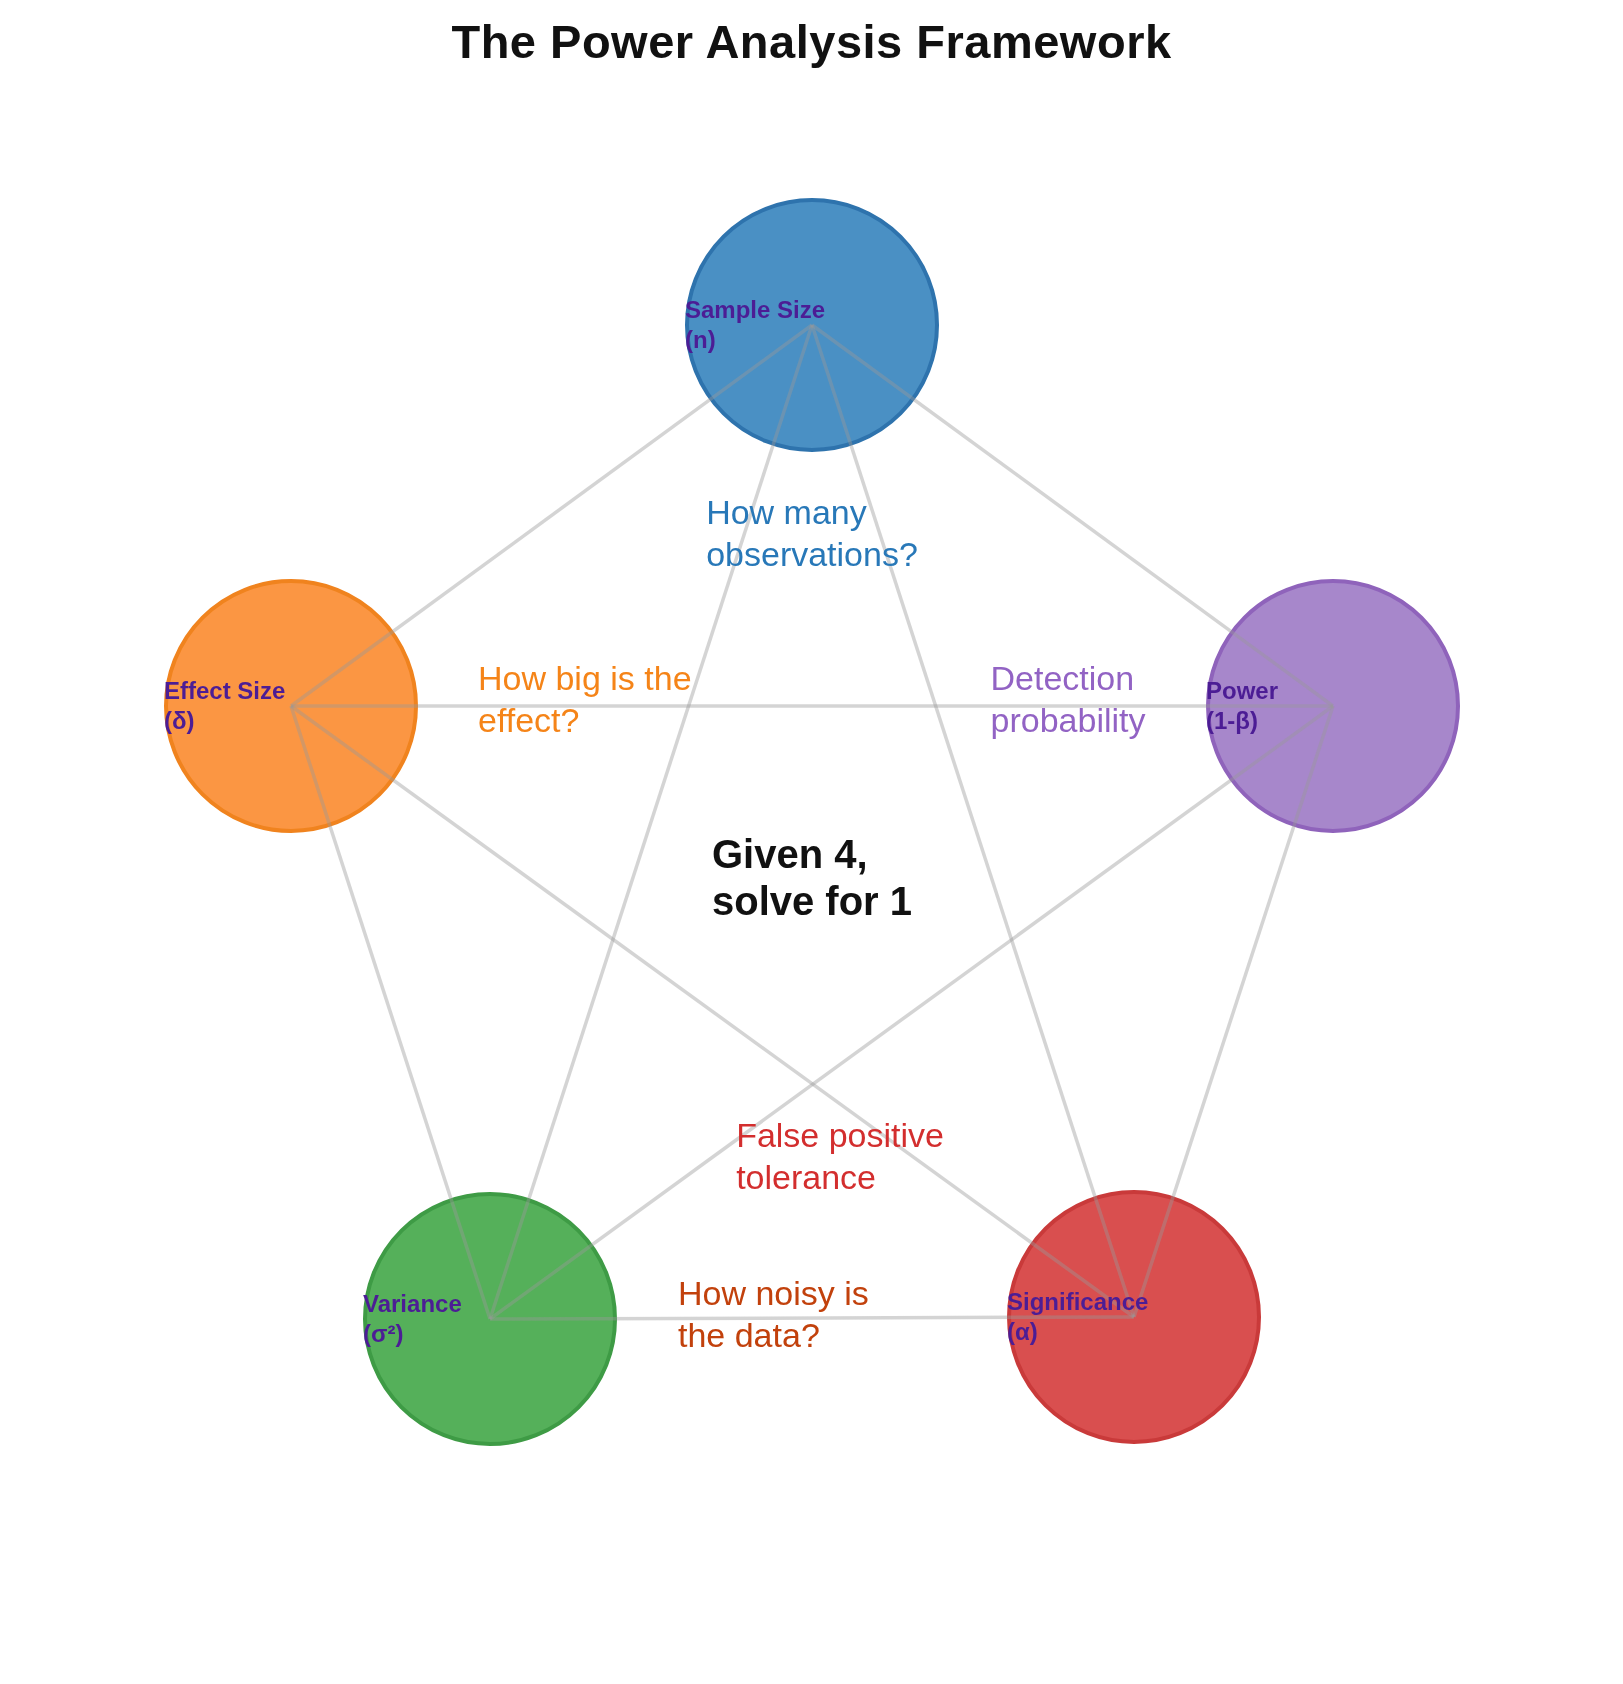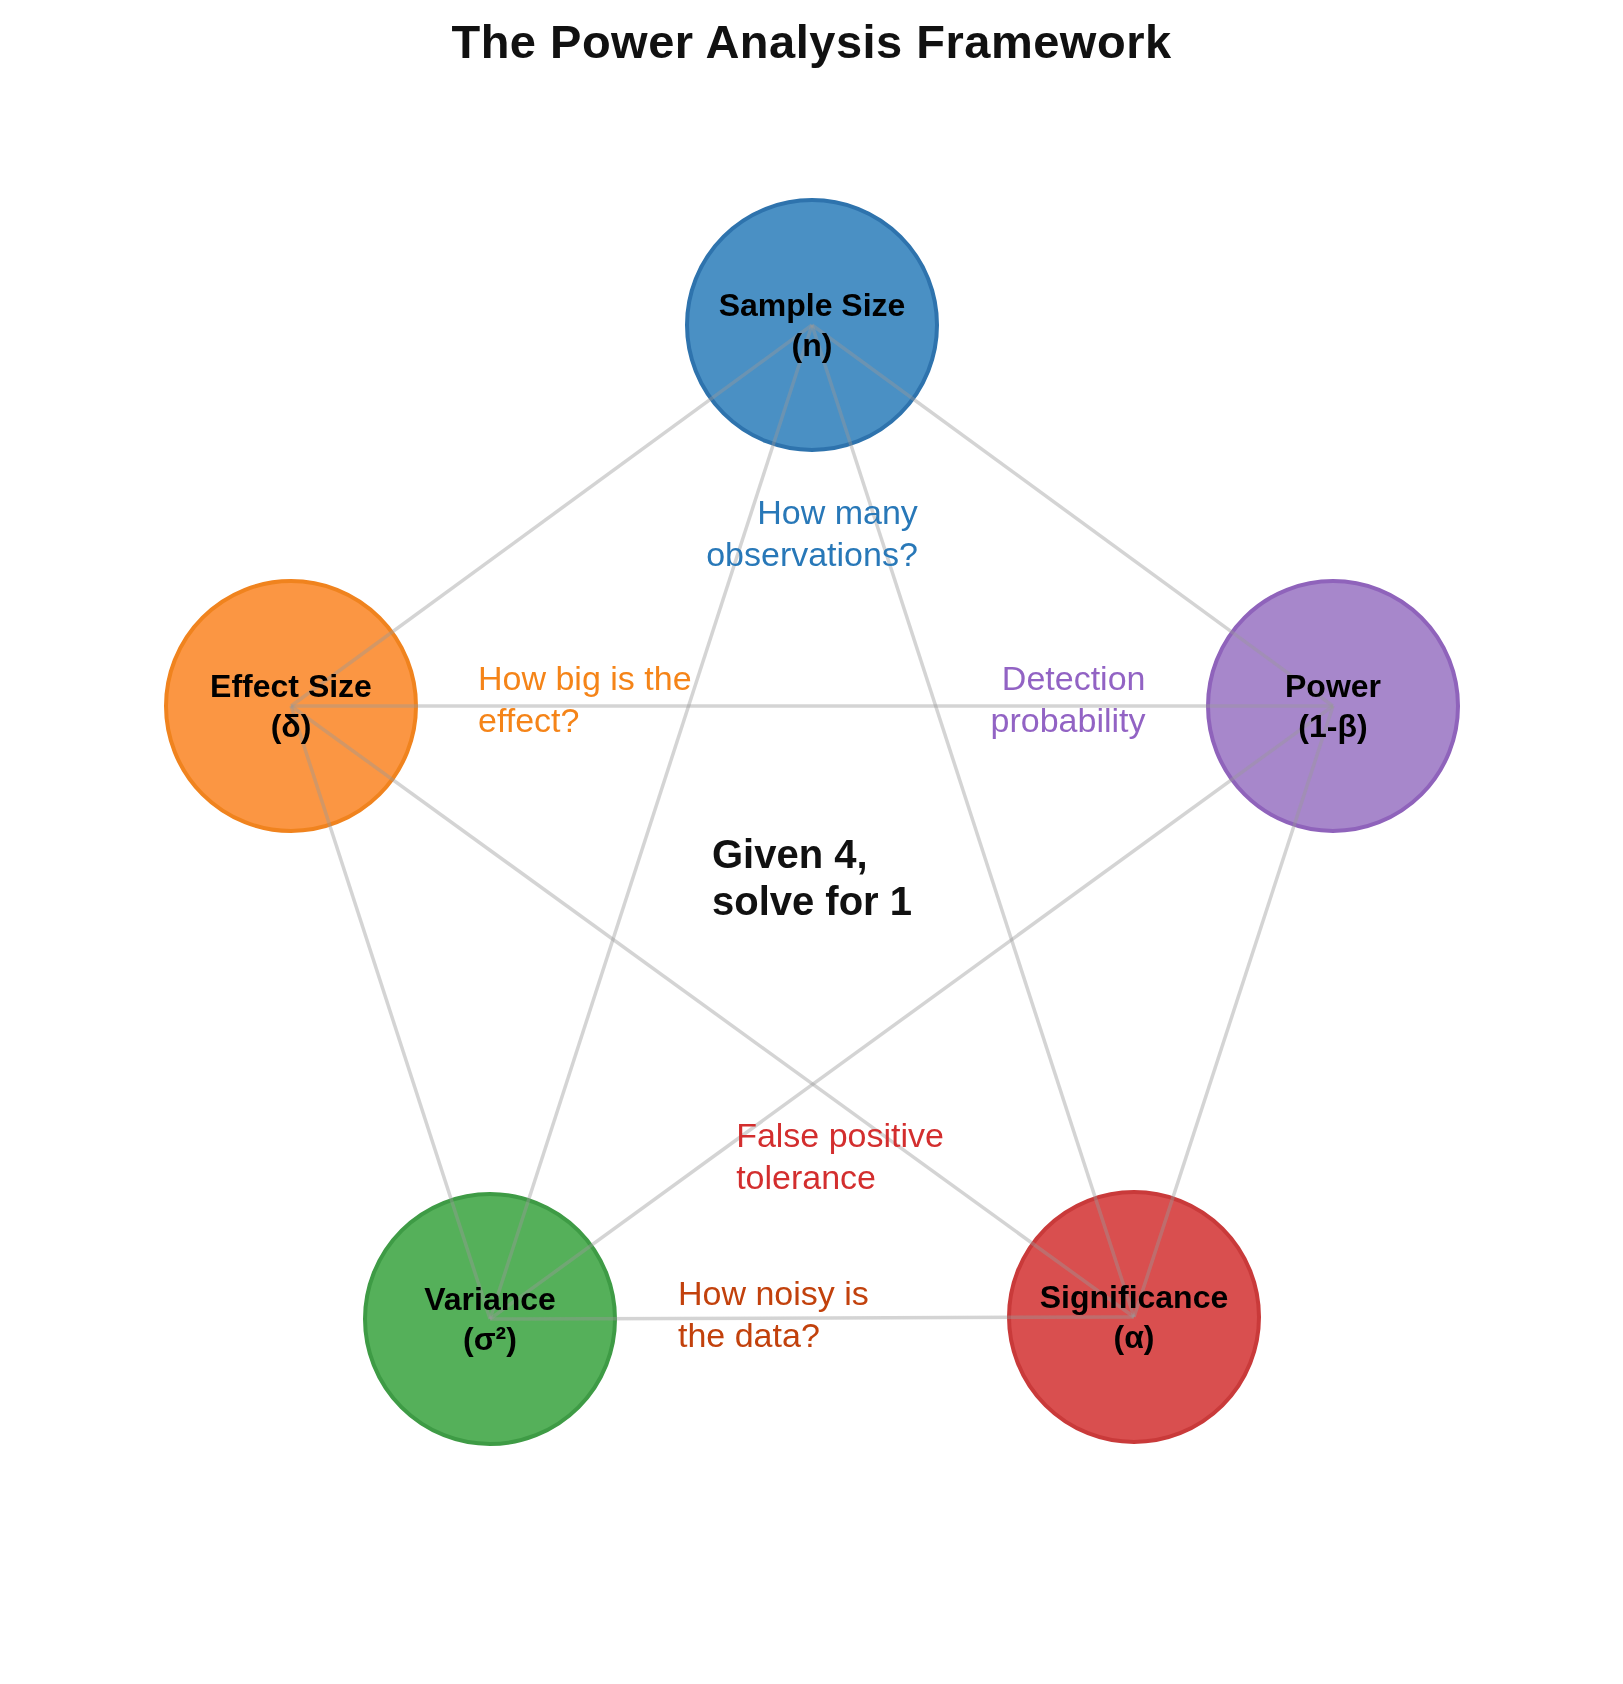--- a/index.html
+++ b/index.html
@@ -45,36 +45,36 @@
     height: 254px;
     border-radius: 50%;
     border: 4px solid transparent;
     box-sizing: border-box;
     z-index: 1;
   }
   .node-label {
     position: absolute;
     z-index: 3;
     width: 254px;
-    text-align: center;
-    color: #000000;
-    font-size: 32px;
+    text-align: left;
+    color: #4c1d95;
+    font-size: 24px;
     font-weight: bold;
     line-height: 1.25;
     white-space: pre-line;
     transform: translateY(-50%);
   }
   .annotation {
     position: absolute;
     z-index: 3;
     font-size: 34px;
     line-height: 1.24;
     white-space: pre-line;
   }
-  .ann-center { text-align: right; transform: translateX(-50%); }
+  .ann-center { text-align: left; transform: translateX(-50%); }
   .ann-left   { text-align: left; }
   .ann-right  { text-align: left; }
   .center-note {
     position: absolute;
     z-index: 3;
     left: 812px;
     top: 831px;
     transform: translateX(-50%);
     font-size: 40px;
     font-weight: bold;

